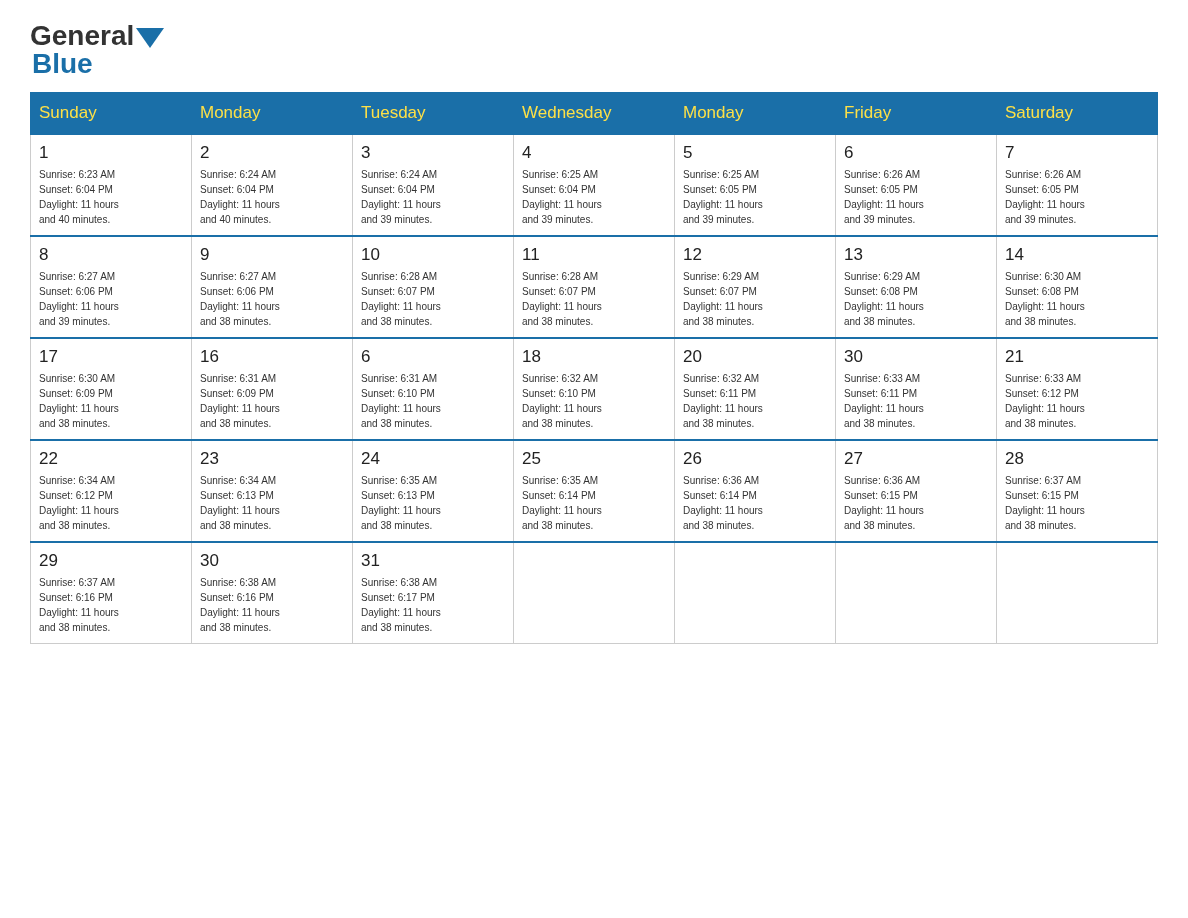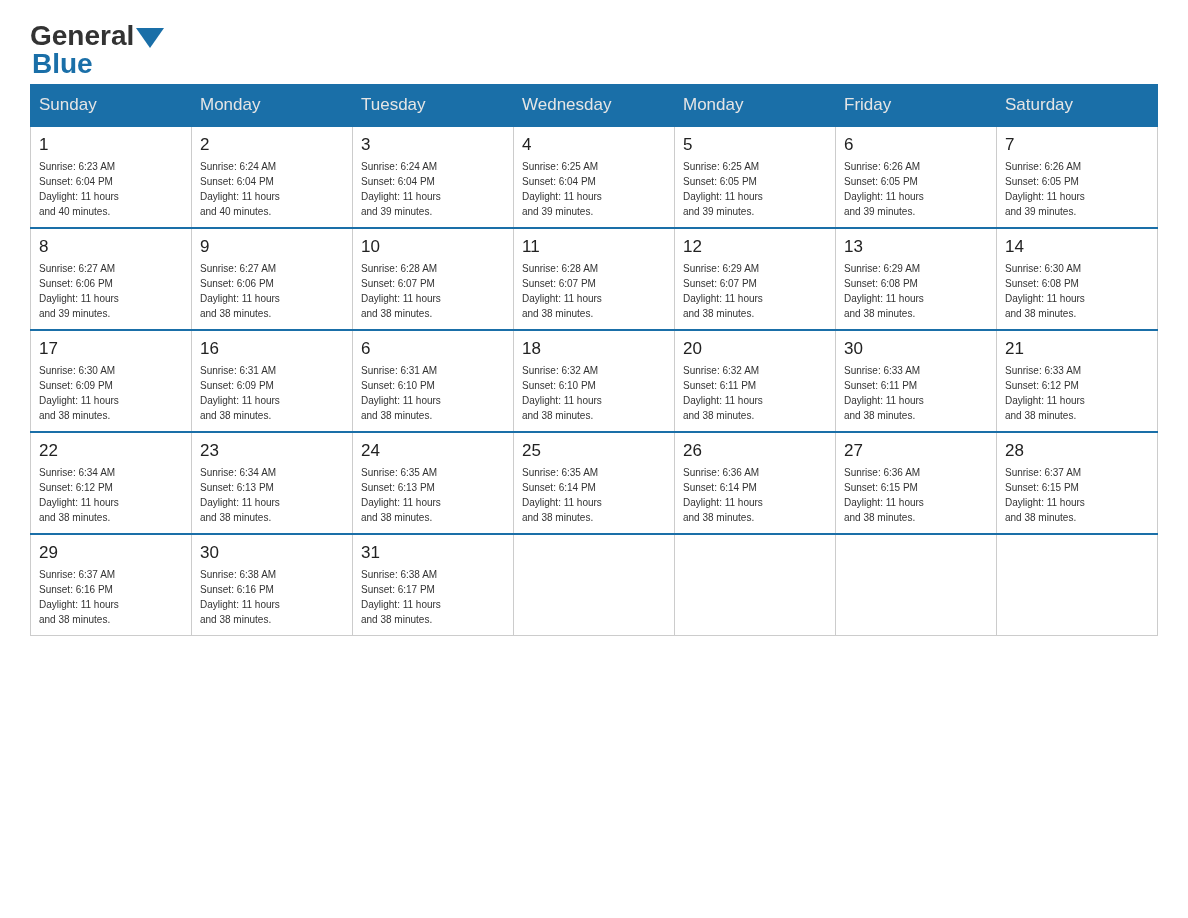--- a/index.html
+++ b/index.html
@@ -7,21 +7,21 @@
       font-family: Arial, sans-serif;
       background: #fff;
       width: 1188px;
       min-height: 918px;
       padding: 20px 30px;
     }
     .header {
       display: flex;
       justify-content: space-between;
       align-items: flex-start;
-      margin-bottom: 4px;
+      margin-bottom: 12px;
     }
     .logo {
       display: flex;
       flex-direction: column;
       align-items: flex-start;
     }
     .logo-top {
       display: flex;
       align-items: center;
     }
@@ -61,21 +61,21 @@
       font-size: 20px;
       color: #444;
       font-family: Georgia, serif;
     }
     .calendar {
       width: 100%;
       border-collapse: collapse;
     }
     .calendar th {
       background-color: #1a6fa8;
-      color: #e5e5e5;
+      color: #fde047;
       padding: 10px 8px;
       text-align: left;
       font-size: 17px;
       font-weight: normal;
       border: 1px solid #1a6fa8;
     }
     .calendar td {
       border: 1px solid #ccc;
       vertical-align: top;
       padding: 8px;

